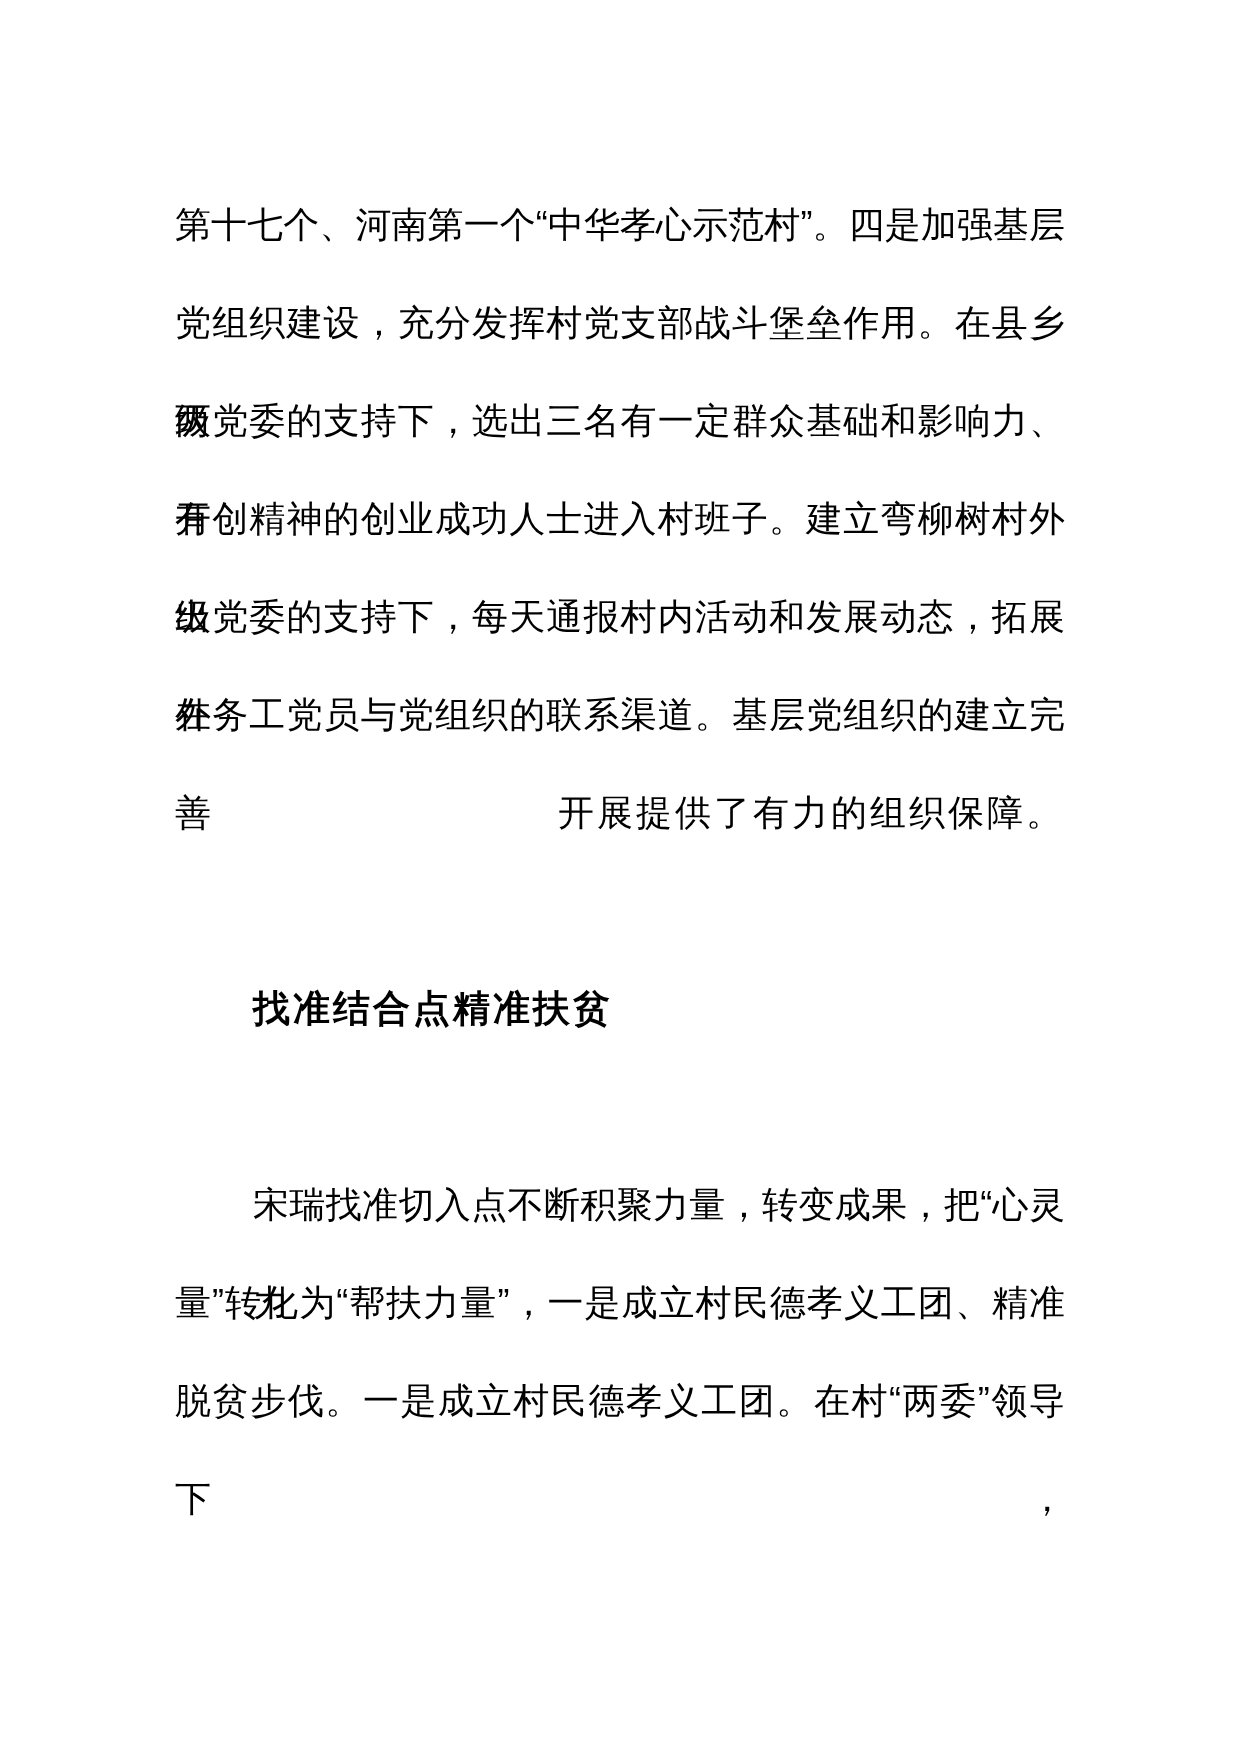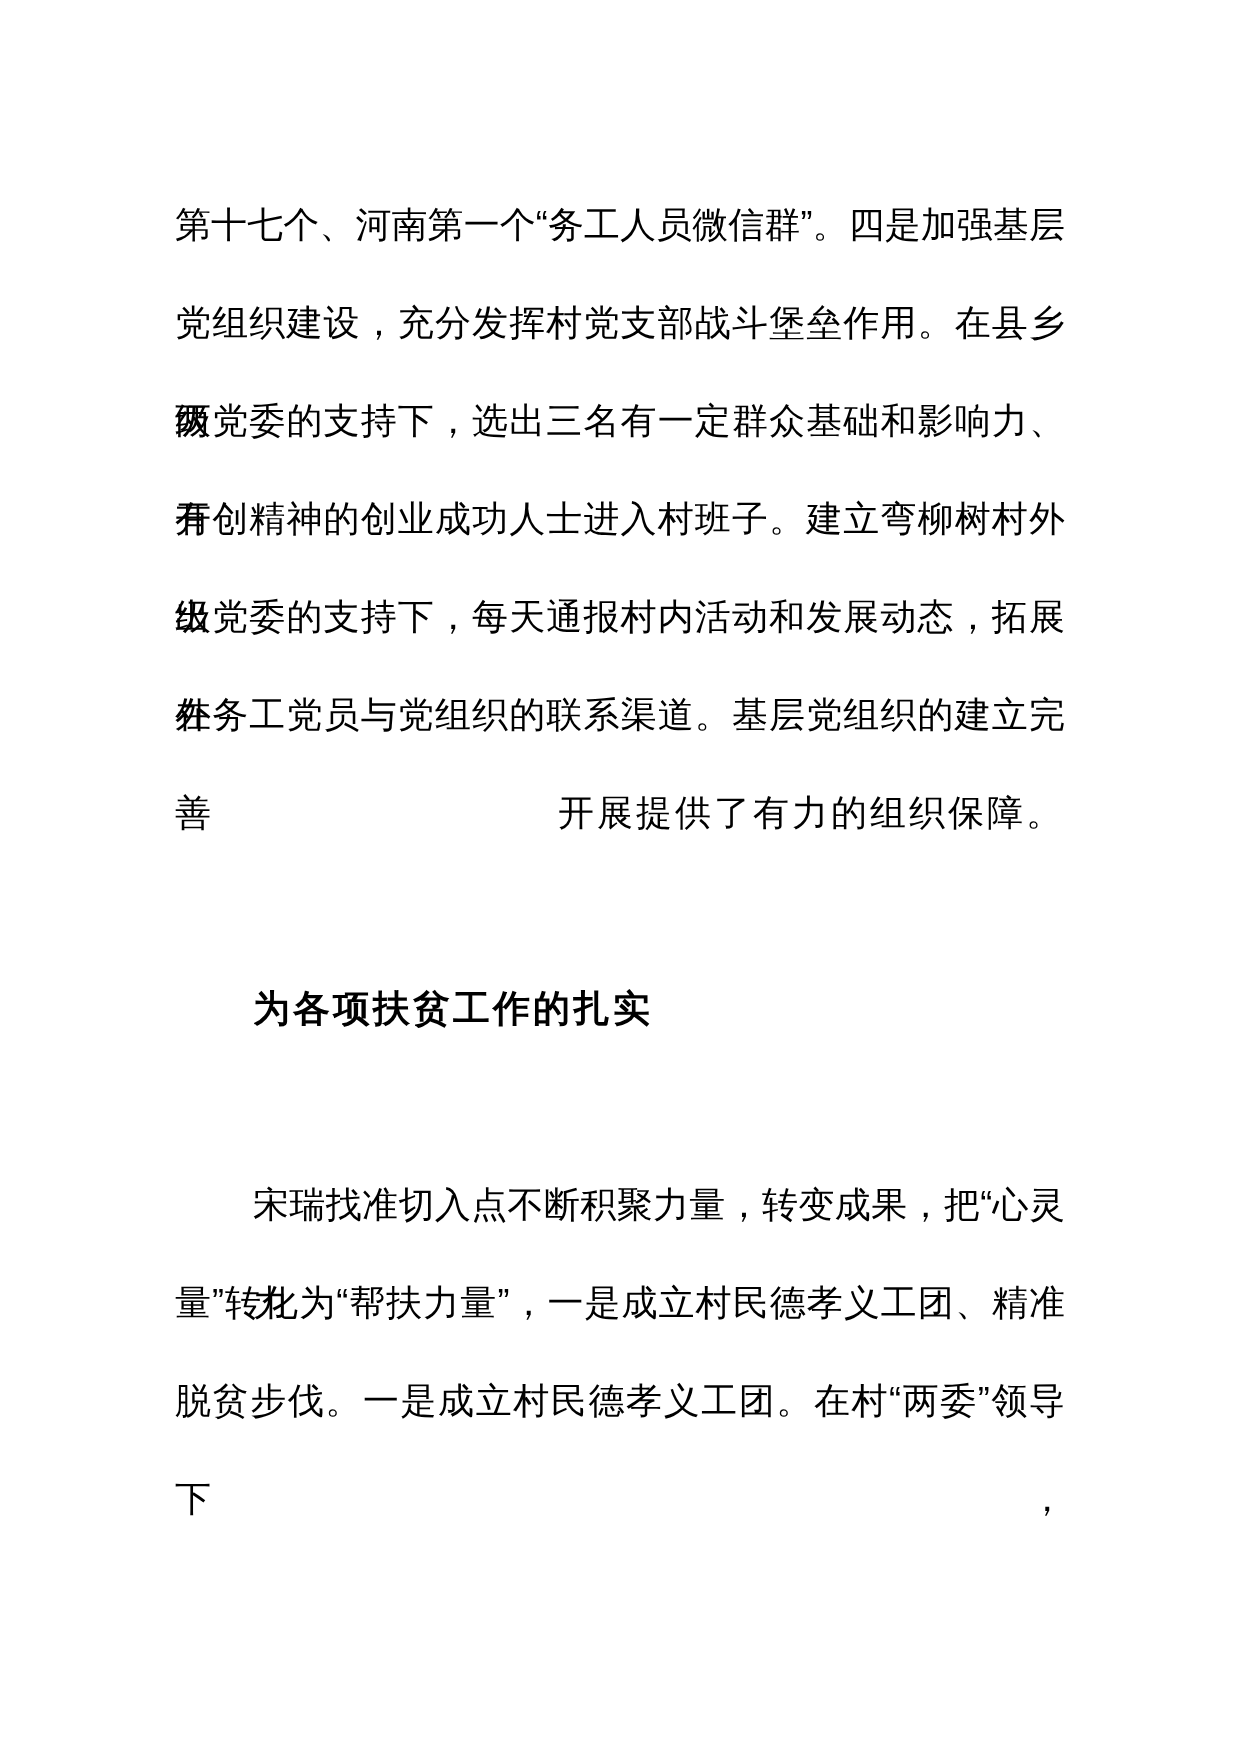--- a/index.html
+++ b/index.html
@@ -55,31 +55,31 @@
     letter-spacing: 3px;
     text-align: left;
   }
 </style>
 </head>
 <body>
 
 <div class="page">
   <div class="text-block">
 
-    <div class="line justify">第十七个、河南第一个“务工人员微信群”。四是加强基层</div>
+    <div class="line justify">第十七个、河南第一个“中华孝心示范村”。四是加强基层</div>
     <div class="line justify">党组织建设，充分发挥村党支部战斗堡垒作用。在县乡两</div>
     <div class="line justify">级党委的支持下，选出三名有一定群众基础和影响力、有</div>
     <div class="line justify">开创精神的创业成功人士进入村班子。建立弯柳树村外出</div>
     <div class="line justify">级党委的支持下，每天通报村内活动和发展动态，拓展在</div>
     <div class="line justify">外务工党员与党组织的联系渠道。基层党组织的建立完善</div>
     <div class="line flush-left">开展提供了有力的组织保障。</div>
 
     <div class="line empty"></div>
 
-    <div class="line heading">为各项扶贫工作的扎实</div>
+    <div class="line heading">找准结合点精准扶贫</div>
 
     <div class="line empty"></div>
 
     <div class="line justify indent">宋瑞找准切入点不断积聚力量，转变成果，把“心灵力</div>
     <div class="line justify">量”转化为“帮扶力量”，一是成立村民德孝义工团、精准</div>
     <div class="line justify">脱贫步伐。一是成立村民德孝义工团。在村“两委”领导下，</div>
 
   </div>
 </div>
 

